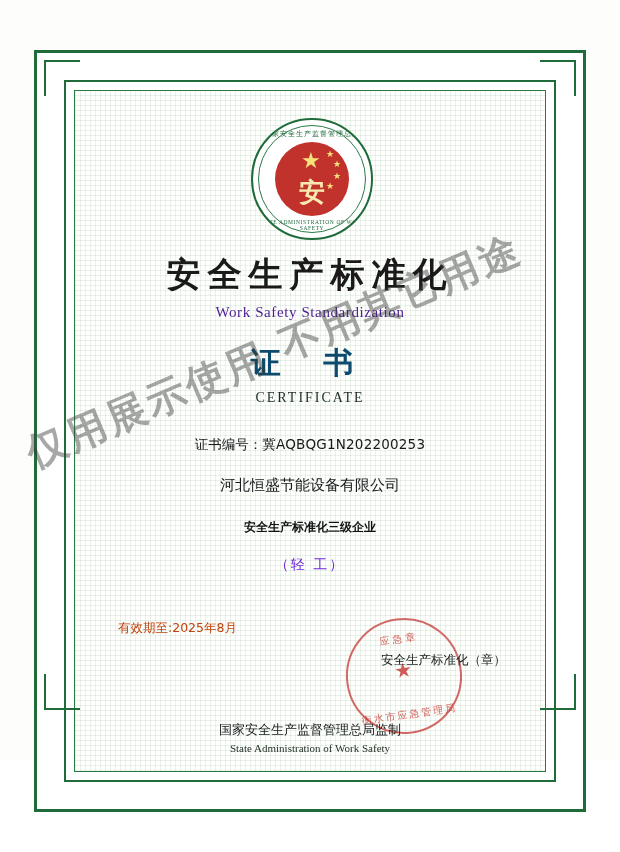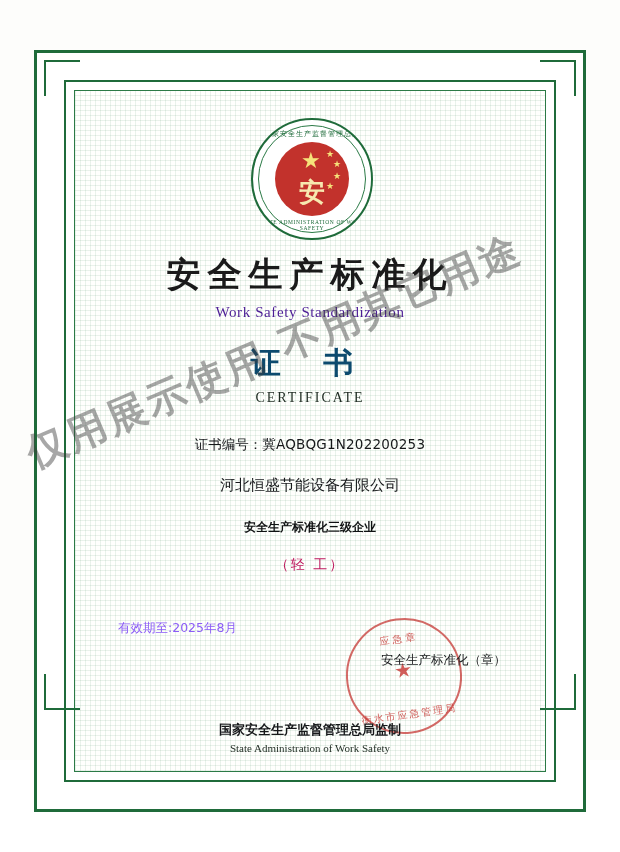--- a/index.html
+++ b/index.html
@@ -213,31 +213,31 @@
   .grade {
     margin-top: 24px;
     font-size: 12px;
     font-weight: bold;
     color: #0f1112;
     font-family: "DejaVu Sans", sans-serif;
   }
   .category {
     margin-top: 20px;
     font-size: 14px;
-    color: #be185d;
+    color: #6d28d9;
     letter-spacing: 2px;
     font-family: "DejaVu Sans", sans-serif;
   }
 
   .validity {
     position: absolute;
     left: 44px;
     top: 530px;
     font-size: 12.5px;
-    color: #8b5cf6;
+    color: #c2410c;
     font-family: "DejaVu Sans", sans-serif;
   }
 
   .issuer-block {
     position: absolute;
     right: 40px;
     top: 560px;
     text-align: center;
     font-size: 12.5px;
     color: #16181a;
@@ -284,21 +284,20 @@
   .footer {
     position: absolute;
     left: 0; right: 0;
     bottom: 18px;
     text-align: center;
   }
   .footer-cn {
     font-size: 13px;
     color: #16181a;
     font-family: "DejaVu Sans", sans-serif;
-    font-weight: bold;
   }
   .footer-en {
     margin-top: 3px;
     font-size: 11px;
     color: #1f2b22;
     font-family: "Liberation Serif", serif;
   }
 
   
   .watermark {

